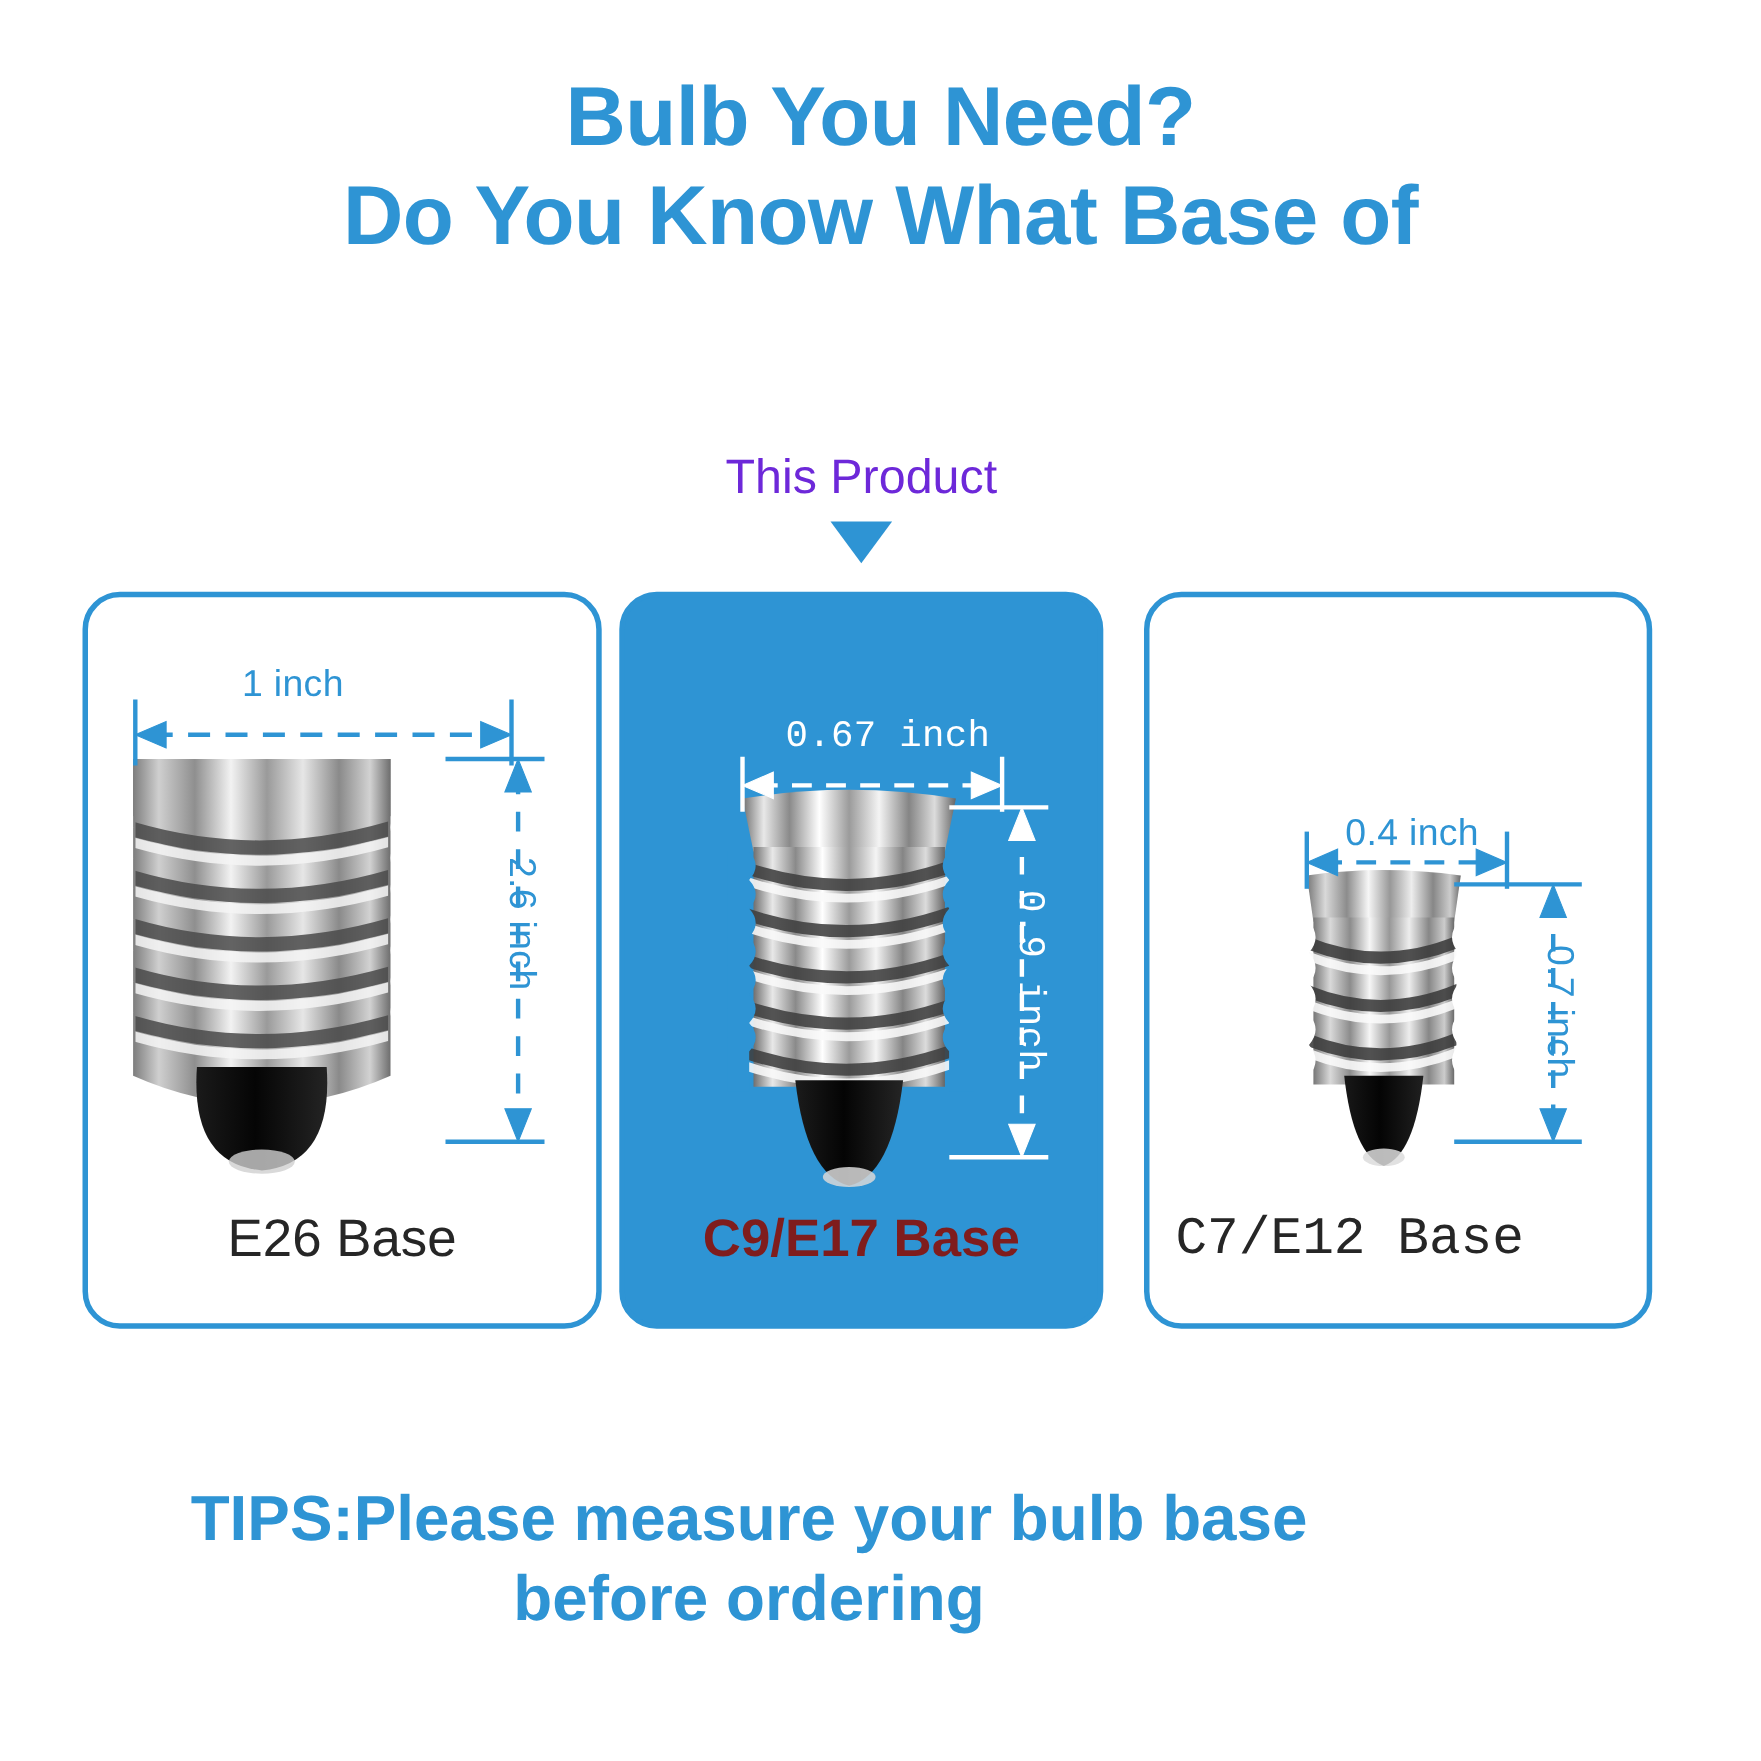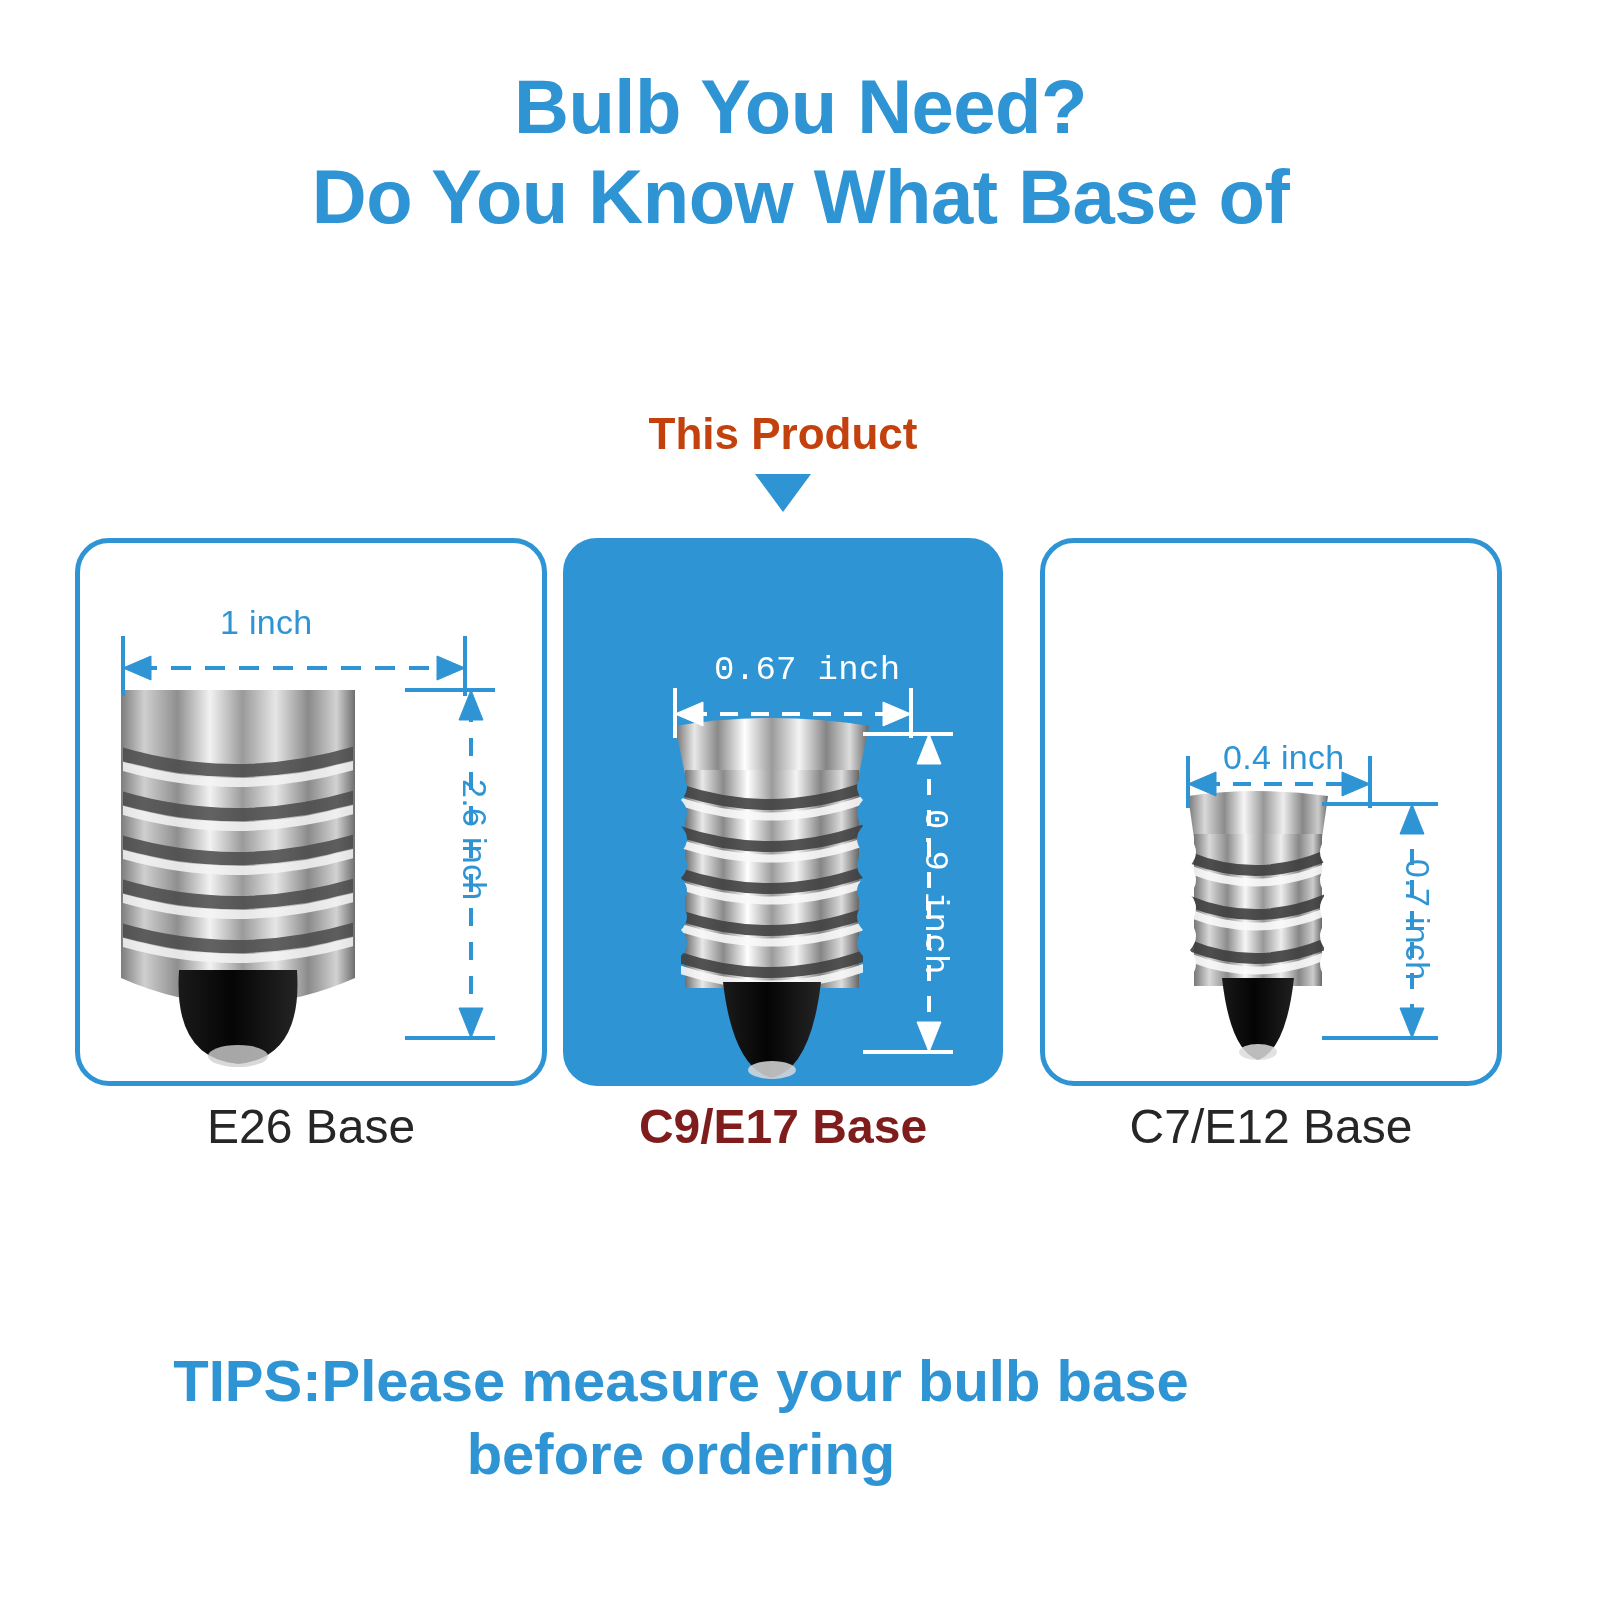--- a/index.html
+++ b/index.html
@@ -19,32 +19,32 @@
     letter-spacing:-0.5px;
   }
   .title .ln{display:block;}
 
   
   .callout{
     position:absolute;left:563px;top:412px;width:440px;
     text-align:center;
   }
   .callout-label{
-    color:#c2410c;font-size:44px;font-weight:bold;line-height:1;
+    color:#6d28d9;font-size:44px;font-weight:normal;line-height:1;
   }
   .callout-arrow{
     margin:18px auto 0;width:0;height:0;
     border-left:28px solid transparent;
     border-right:28px solid transparent;
     border-top:38px solid #2e94d4;
   }
 
   
   .card{
-    position:absolute;top:538px;height:548px;
+    position:absolute;top:538px;height:670px;
     border-radius:34px;box-sizing:border-box;
   }
   .card.outline{
     border:5px solid #2e94d4;background:#ffffff;
   }
   .card.filled{background:#2e94d4;border:5px solid #2e94d4;}
   #card-e26{left:75px;width:472px;}
   #card-c9{left:563px;width:440px;font-family:Liberation Mono, monospace;}
   #card-c7{left:1040px;width:462px;}
   .dim-label{
@@ -59,21 +59,21 @@
 
   
   .caption{
     position:absolute;top:1103px;text-align:center;
     font-size:48px;line-height:1;
   }
   .caption.plain{color:#262626;font-weight:normal;}
   .caption.accent{color:#7f1d1d;font-weight:bold;}
   #cap-e26{left:75px;width:472px;}
   #cap-c9{left:563px;width:440px;}
-  #cap-c7{left:1040px;width:462px;}
+  #cap-c7{left:996px;width:462px;font-family:Liberation Mono, monospace;}
 
   
   .tips{
     position:absolute;left:0;top:1345px;width:1362px;
     text-align:center;color:#2e94d4;
     font-size:58px;font-weight:bold;line-height:1.25;
   }
   .tips .ln{display:block;}
 </style>
 </head>

